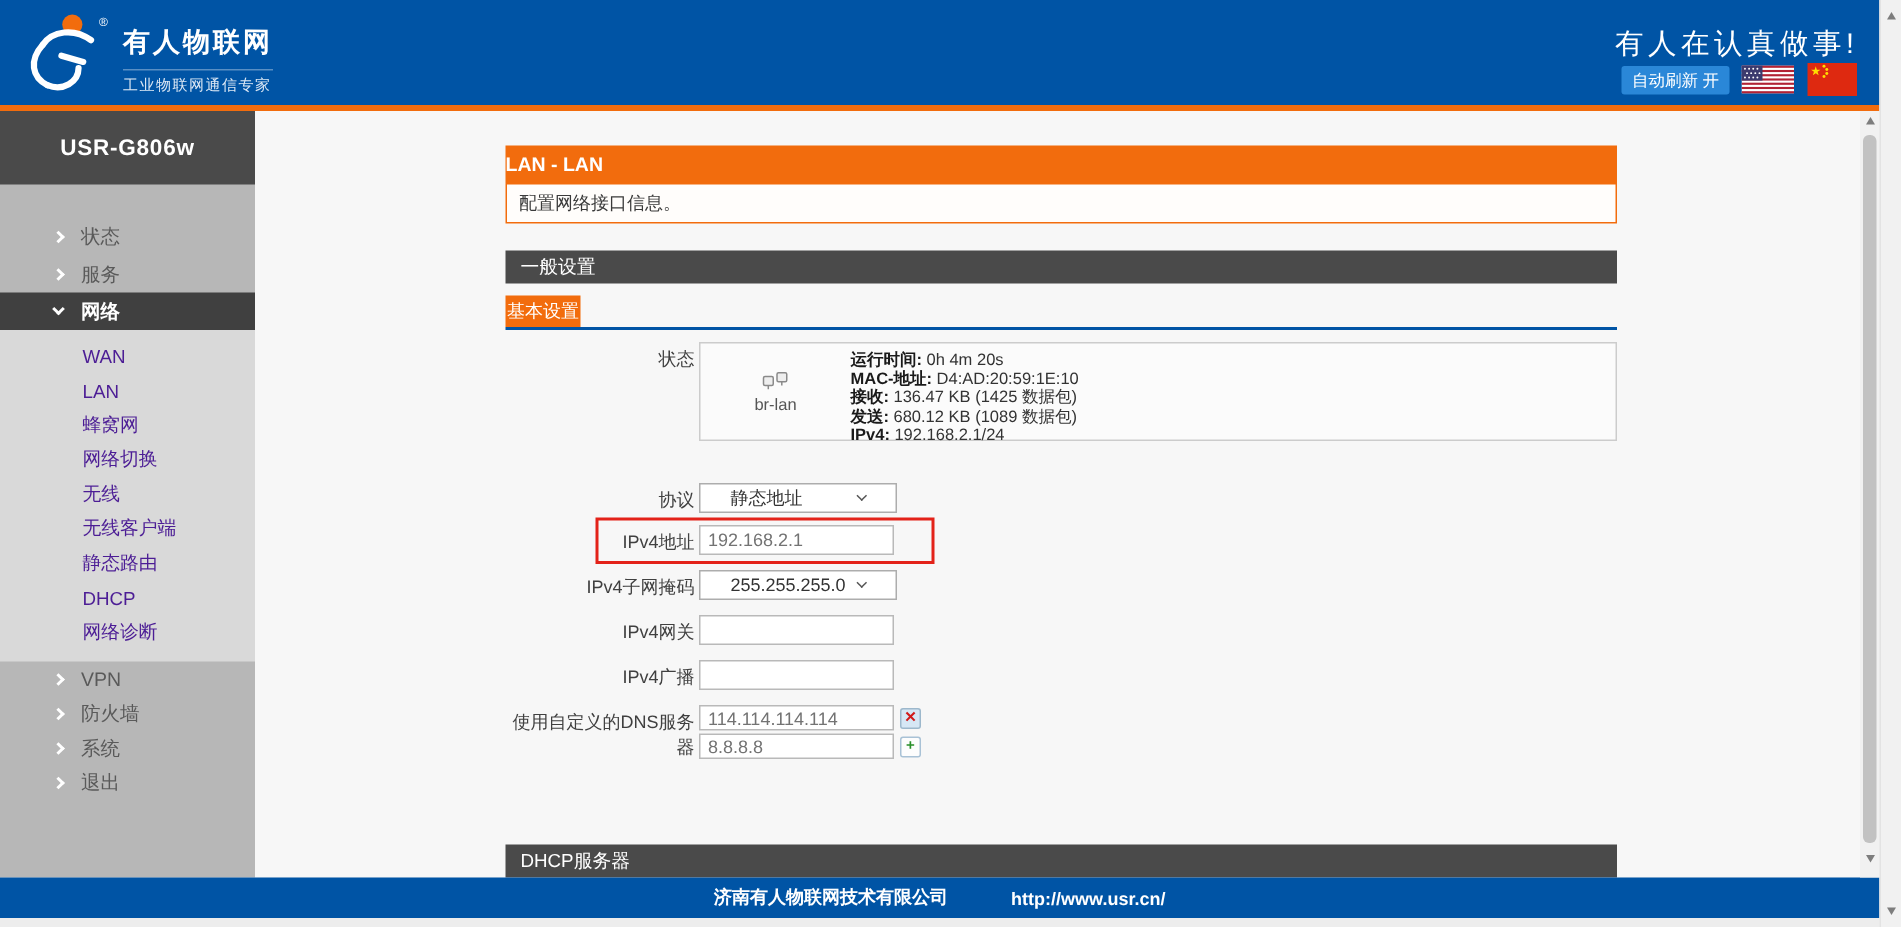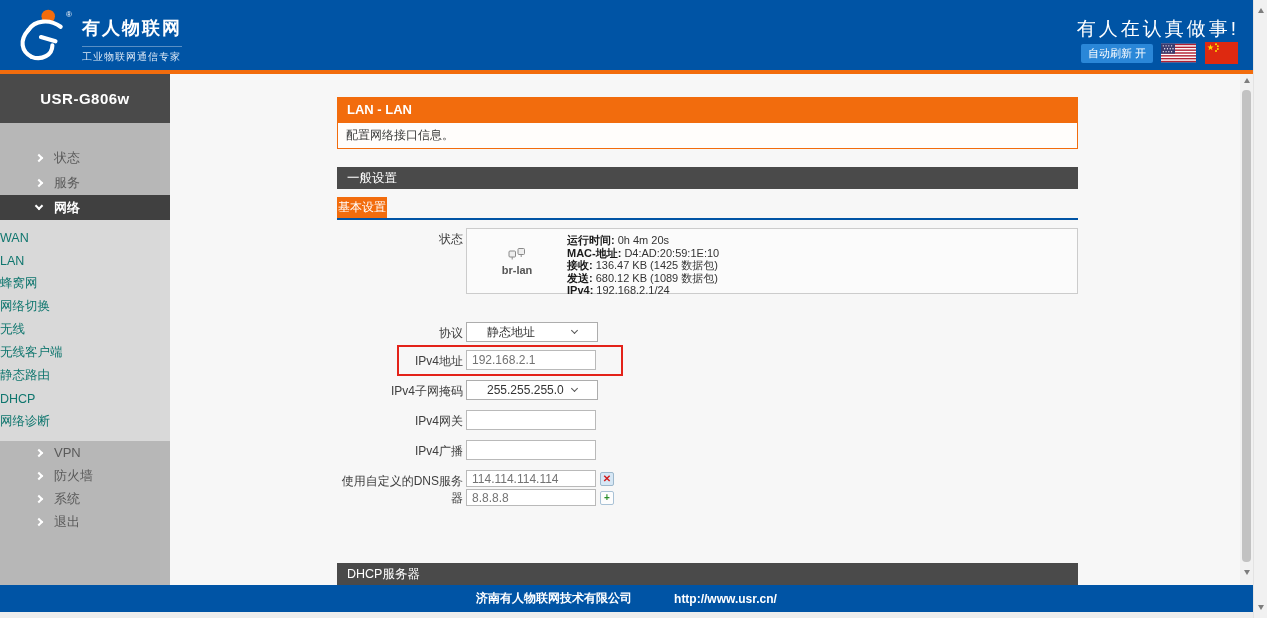--- a/index.html
+++ b/index.html
@@ -32,46 +32,46 @@
                    display:flex; align-items:center; justify-content:center; letter-spacing:.5px; }
   .side-spacer { height:22px; }
   .side-group { height:25px; display:flex; align-items:center; padding-left:36px; cursor:pointer;
                 color:#5a5a5a; font-size:13px; }
   .side-group.active { background:#404040; color:#fff; font-weight:bold; }
   .chev { width:6px; height:6px; border-right:2px solid #fff; border-bottom:2px solid #fff;
           display:inline-block; margin-right:12px; flex:0 0 auto; }
   .chev.right { transform:rotate(-45deg); }
   .chev.down  { transform:rotate(45deg); margin-top:-3px; }
   .submenu { background:#d9d9d9; padding:6px 0 8px 0; }
-  .side-sub { height:23px; display:flex; align-items:center; color:#0f766e;
+  .side-sub { height:23px; display:flex; align-items:center; padding-left:55px; color:#4c1d95;
               font-size:12.5px; cursor:pointer; }
   .side-bottom .side-group { height:23px; }
 
   
   .main { position:absolute; left:170px; top:74px; width:1070px; height:511px; background:#f7f7f7; }
   .panel { position:absolute; left:167px; top:0; width:741px; height:511px; }
 
   .page-title-bar { position:absolute; left:0; top:23px; width:741px; height:25px; background:#f26c0d;
-                    color:#fff; font-weight:bold; font-size:13px; line-height:25px; padding-left:10px; }
+                    color:#fff; font-weight:bold; font-size:13px; line-height:25px; }
   .desc-box { position:absolute; left:0; top:48px; width:741px; height:27px; border:1px solid #f26c0d;
               background:#fffdfb; font-size:12px; color:#3a3a3a; line-height:25px; padding-left:8px; }
   .section-bar { position:absolute; left:0; width:741px; height:22px; background:#4a4a4a; color:#fff;
                  font-size:12.5px; line-height:22px; padding-left:10px; }
   .section-general { top:93px; }
   .section-dhcp { top:489px; }
   .tab { position:absolute; left:0; top:123px; height:21px; background:#f26c0d; color:#fff;
          font-size:12px; line-height:21px; padding:0 1px; cursor:pointer; }
   .tab-underline { position:absolute; left:0; top:144px; width:741px; height:2px; background:#0054a5; }
 
   .row { position:absolute; left:0; display:flex; align-items:flex-start; }
   .row-label { width:126px; text-align:right; font-size:12px; color:#404040; padding-top:3px; flex:0 0 auto; }
   .row-field { margin-left:3px; }
 
   .status-box { width:612px; height:66px; border:1px solid #cccccc; background:#fbfbfb; display:flex; }
-  .status-ifc { width:100px; display:flex; flex-direction:column; align-items:center; justify-content:center;font-weight:bold; }
+  .status-ifc { width:100px; display:flex; flex-direction:column; align-items:center; justify-content:center; }
   .ifc-name { font-size:11px; color:#555; margin-top:3px; }
   .status-lines { padding-top:5px; font-size:11px; color:#333; }
   .sline { line-height:12.5px; }
   .sline b { color:#1a1a1a; margin-right:3px; }
 
   .select { width:132px; height:20px; border:1px solid #adadad; background:#fff; font-size:12px; color:#333;
             display:flex; align-items:center; justify-content:space-between; padding:0 20px; cursor:pointer; }
   .sel-chev { width:5px; height:5px; border-right:1.5px solid #555; border-bottom:1.5px solid #555;
               transform:rotate(45deg); margin-top:-3px; }
   .tinput { width:130px; height:20px; border:1px solid #b9b9b9; background:#fff; font-size:12px;

